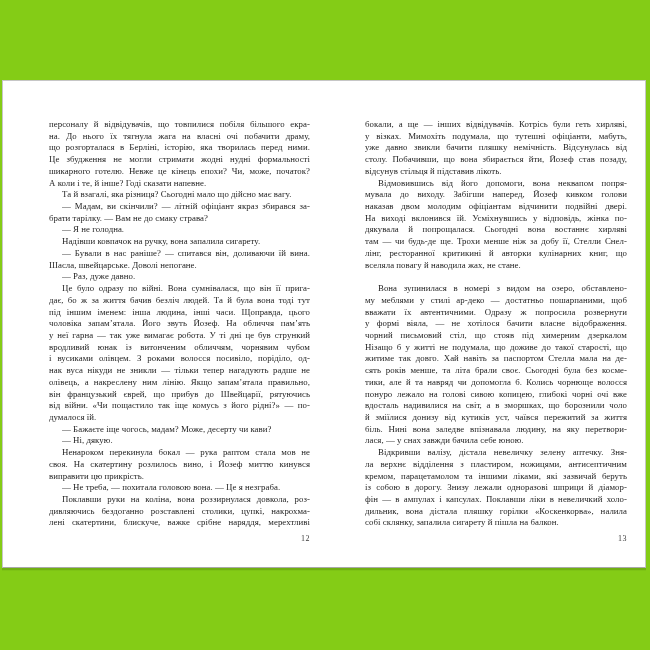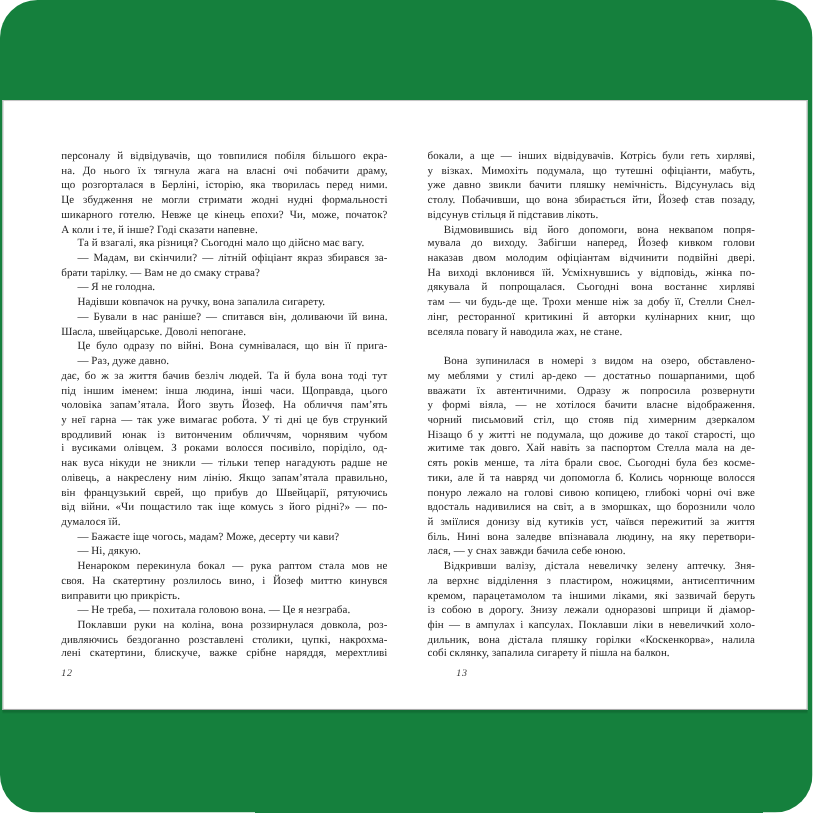--- a/index.html
+++ b/index.html
@@ -4,24 +4,23 @@
 <style>
   html, body {
     margin: 0;
     padding: 0;
     background: #ffffff;
   }
   .canvas {
     position: relative;
     width: 650px;
     height: 650px;
-    background: #15803d;
+    background: #84cc16;
     overflow: hidden;
     font-family: "Liberation Serif", "DejaVu Serif", serif;
-    border-radius: 30px;
   }
   .spread {
     position: absolute;
     left: 2px;
     top: 80px;
     width: 642px;
     height: 486px;
     background: #ffffff;
     border: 1px solid #c6c6c6;
     border-bottom: 1px solid #a9a9a9;
@@ -34,39 +33,38 @@
     height: 100%;
     background: #ffffff;
   }
   .page-text {
     padding-top: 38px;
     color: #232323;
     font-size: 8.8px;
     line-height: 11.72px;
   }
   .page-left .page-text  { margin-left: 46px;  width: 261px; }
-  .page-right .page-text { margin-left: 18px;  width: 262px; }
+  .page-right .page-text { margin-left: 41px;  width: 262px; }
   .line {
     height: 11.72px;
     white-space: nowrap;
     overflow: hidden;
     text-align: justify;
     text-align-last: justify;
     letter-spacing: 0.05px;
   }
   .line.end   { text-align-last: left; }
   .line.indent{ text-indent: 13px; }
   .line.blank { }
   .page-number {
     margin-top: 5px;
     font-size: 8px;
     color: #3a3a3a;
-    text-align: left;
+    text-align: right;
     letter-spacing: 0.5px;
-    font-style: italic;
   }
   .page-left  .page-number { margin-left: 46px; width: 261px; }
   .page-right .page-number { margin-left: 41px; width: 262px; }
 </style>
 </head>
 <body>
 
 <div class="canvas">
   <div class="spread">
     <div class="page page-left">
@@ -77,22 +75,22 @@
           <div class="line">Це збудження не могли стримати жодні нудні формальності</div>
           <div class="line">шикарного готелю. Невже це кінець епохи? Чи, може, початок?</div>
           <div class="line end">А коли і те, й інше? Годі сказати напевне.</div>
           <div class="line indent end">Та й взагалі, яка різниця? Сьогодні мало що дійсно має вагу.</div>
           <div class="line indent">— Мадам, ви скінчили? — літній офіціант якраз збирався за-</div>
           <div class="line end">брати тарілку. — Вам не до смаку страва?</div>
           <div class="line indent end">— Я не голодна.</div>
           <div class="line indent end">Надівши ковпачок на ручку, вона запалила сигарету.</div>
           <div class="line indent">— Бували в нас раніше? — спитався він, доливаючи їй вина.</div>
           <div class="line end">Шасла, швейцарське. Доволі непогане.</div>
+          <div class="line indent end">— Раз, дуже давно.</div>
           <div class="line indent">Це було одразу по війні. Вона сумнівалася, що він її прига-</div>
-          <div class="line indent end">— Раз, дуже давно.</div>
           <div class="line">дає, бо ж за життя бачив безліч людей. Та й була вона тоді тут</div>
           <div class="line">під іншим іменем: інша людина, інші часи. Щоправда, цього</div>
           <div class="line">чоловіка запам’ятала. Його звуть Йозеф. На обличчя пам’ять</div>
           <div class="line">у неї гарна — так уже вимагає робота. У ті дні це був стрункий</div>
           <div class="line">вродливий юнак із витонченим обличчям, чорнявим чубом</div>
           <div class="line">і вусиками олівцем. З роками волосся посивіло, поріділо, од-</div>
           <div class="line">нак вуса нікуди не зникли — тільки тепер нагадують радше не</div>
           <div class="line">олівець, а накреслену ним лінію. Якщо запам’ятала правильно,</div>
           <div class="line">він французький єврей, що прибув до Швейцарії, рятуючись</div>
           <div class="line">від війни. «Чи пощастило так іще комусь з його рідні?» — по-</div>

